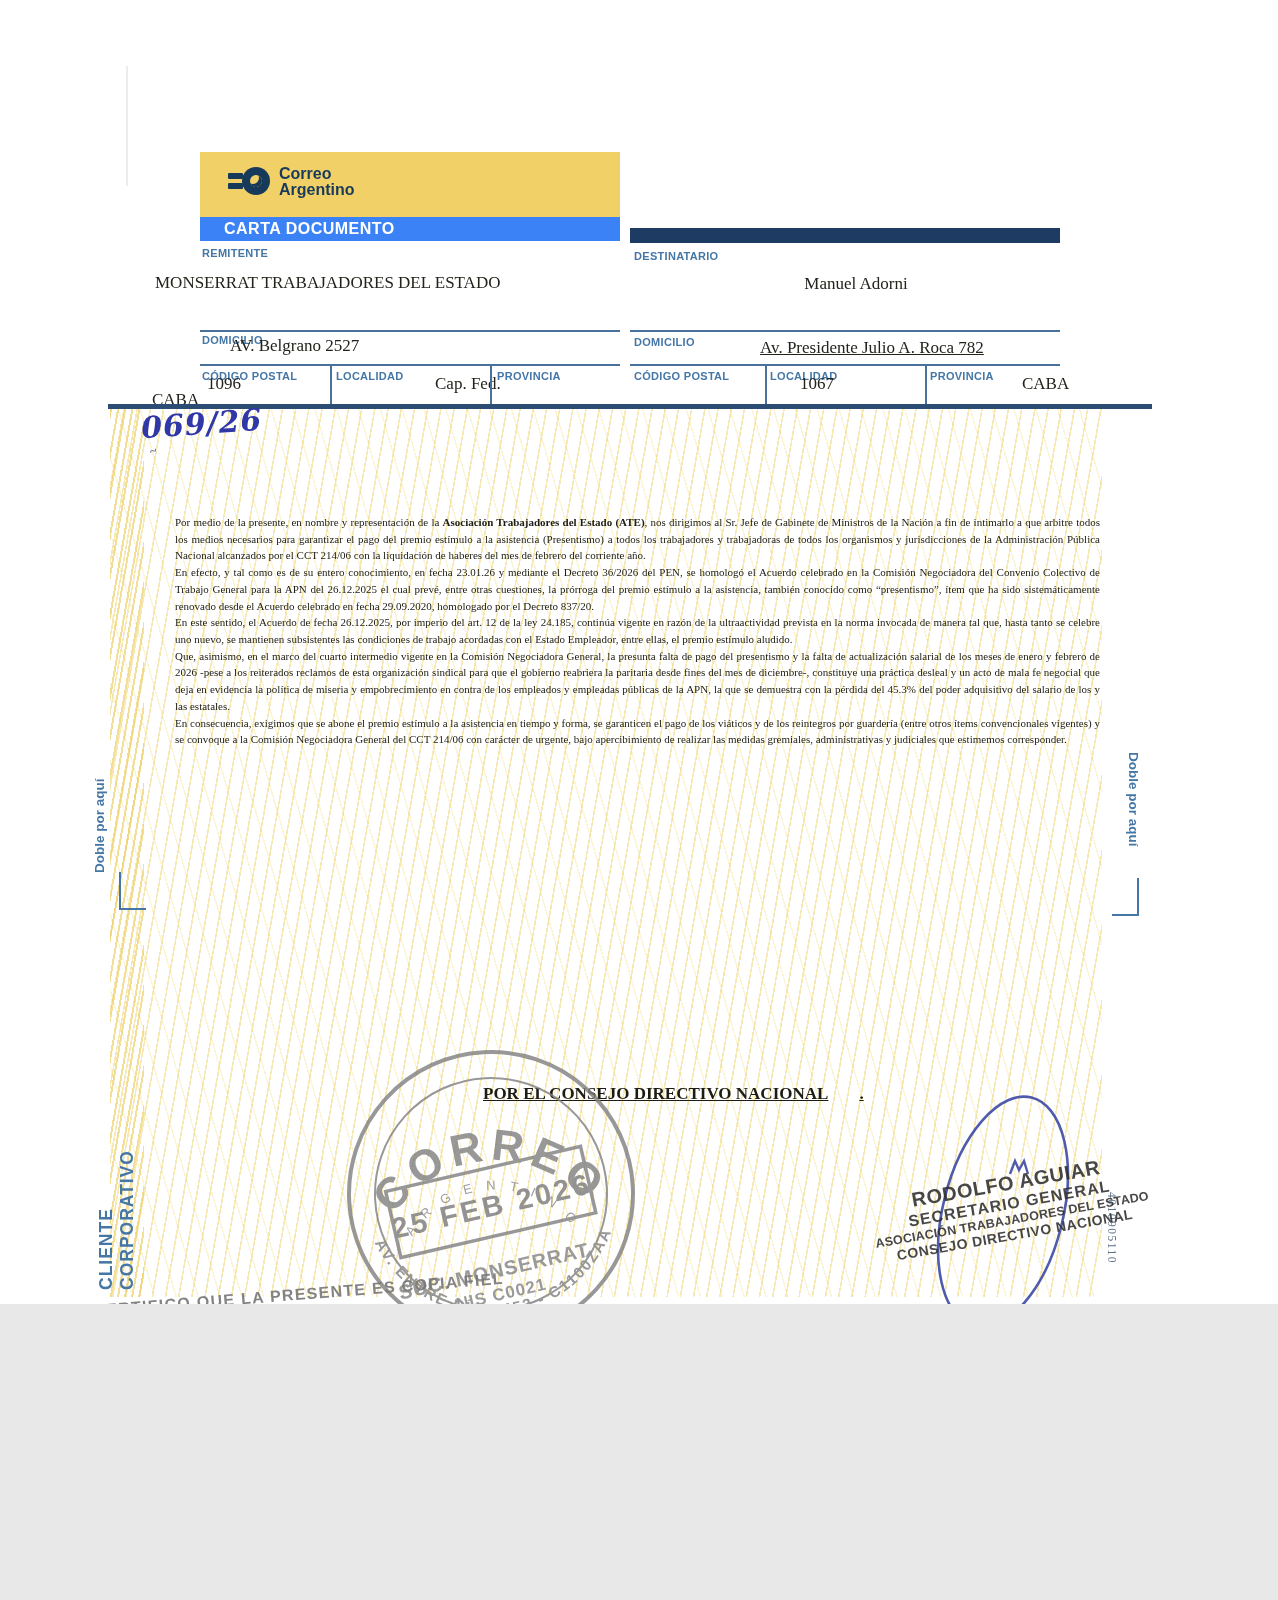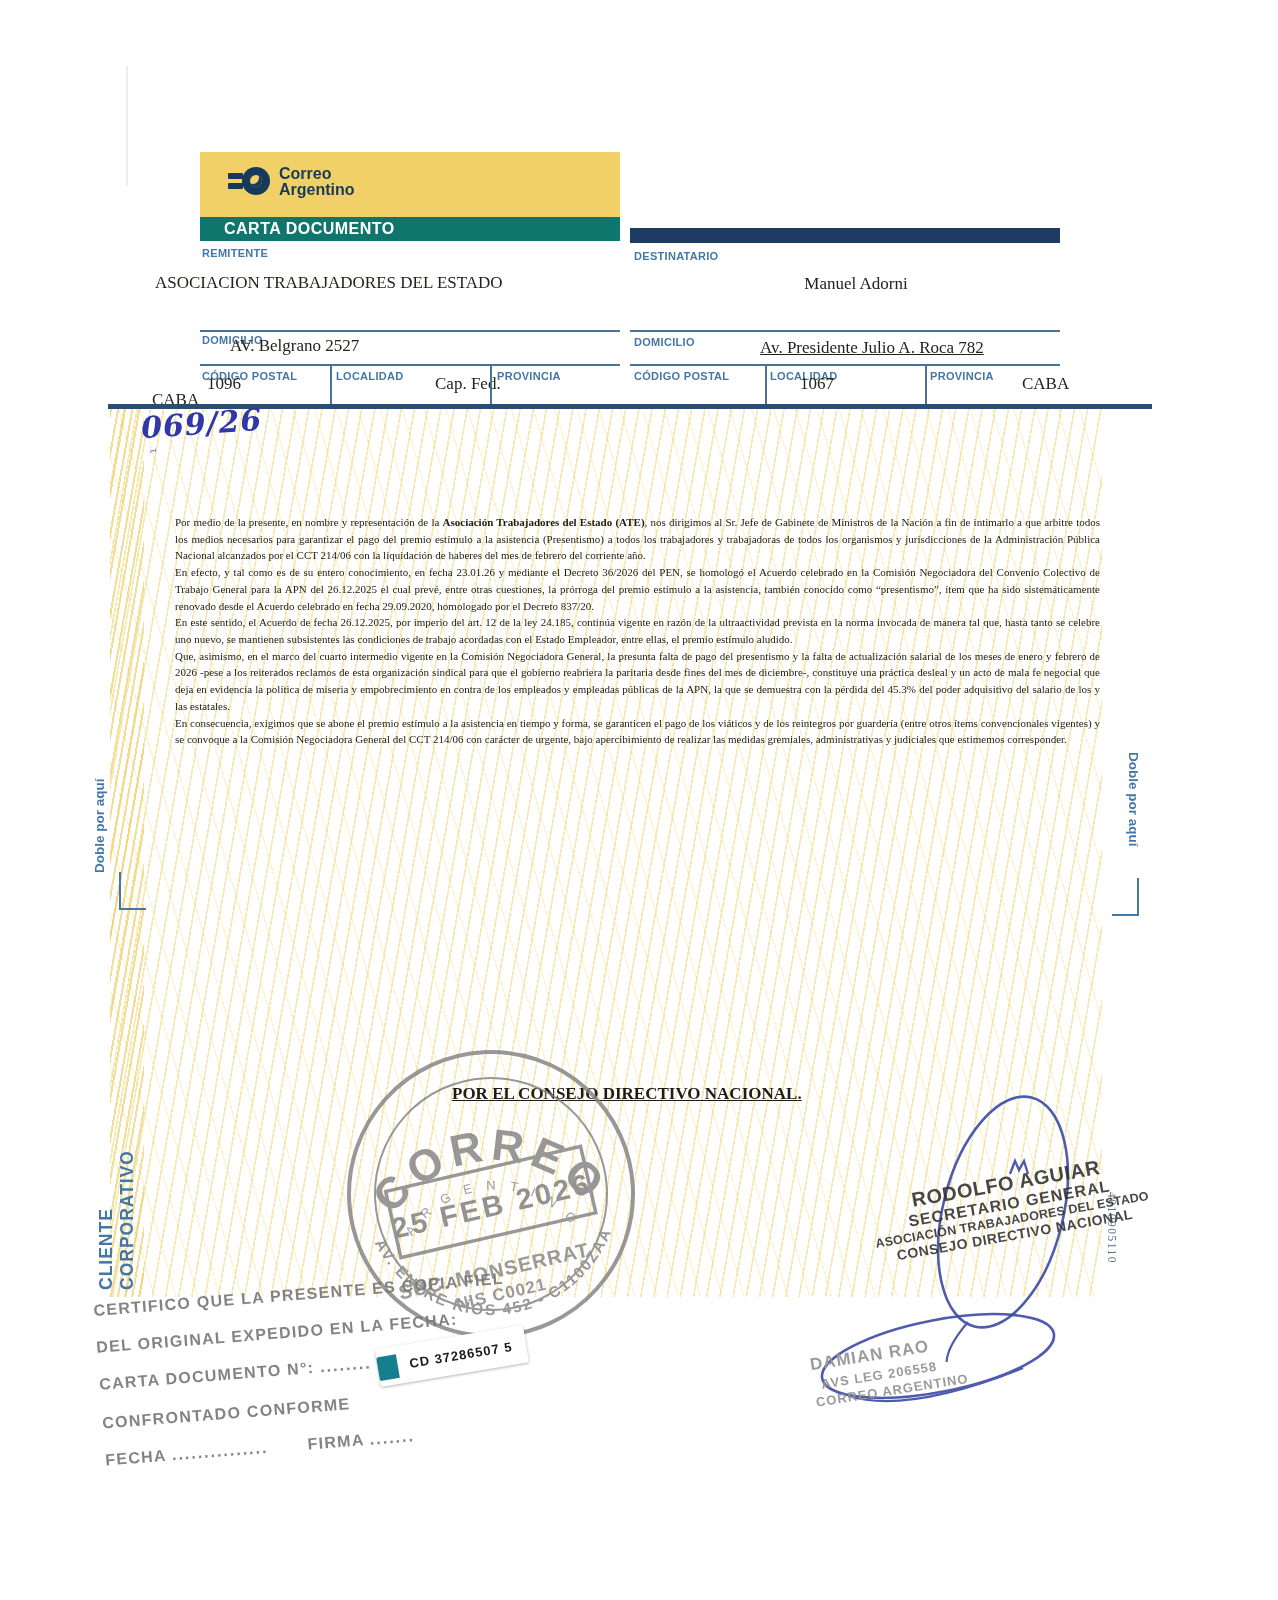--- a/index.html
+++ b/index.html
@@ -1,17 +1,17 @@
 <!DOCTYPE html>
 <html><head>
 <meta charset="utf-8">
 <style>
   html,body{margin:0;padding:0;}
   body{background:#e8e8e8;}
-  .page{position:relative;width:1278px;height:1600px;background:#ffffff;overflow:hidden;
+  .page{position:relative;width:1278px;height:1304px;background:#ffffff;overflow:hidden;
         font-family:"Liberation Serif",serif;color:#1c1c14;}
   .abs{position:absolute;}
 
   
   .pattern{left:110px;top:409px;width:992px;height:888px;
     background:
       repeating-linear-gradient(100deg, rgba(238,211,110,.50) 0 1.6px, rgba(255,255,255,0) 1.6px 13px),
       repeating-linear-gradient(74deg, rgba(244,226,150,.38) 0 1.4px, rgba(255,255,255,0) 1.4px 21px);
   }
   .pattern-left{left:110px;top:409px;width:34px;height:888px;
@@ -20,21 +20,21 @@
   
   .yellow-box{left:200px;top:152px;width:420px;height:65px;background:#f1d167;}
   .logo{position:absolute;left:28px;top:14px;display:flex;align-items:center;gap:9px;}
   .logo-icon{position:relative;width:42px;height:32px;}
   .logo-icon .bar1{position:absolute;left:0;top:7px;width:15px;height:6px;background:#173a5a;border-radius:1px;}
   .logo-icon .bar2{position:absolute;left:0;top:17px;width:15px;height:6px;background:#173a5a;border-radius:1px;}
   .logo-icon .ring{position:absolute;left:14px;top:1px;width:28px;height:28px;border-radius:50%;background:#173a5a;}
   .logo-icon .ring::after{content:"";position:absolute;left:8px;top:8px;width:12px;height:12px;border-radius:50%;
       background:#f1d167;box-shadow:inset -3px -3px 0 #173a5a;}
   .logo-text{font-family:"Liberation Sans",sans-serif;font-weight:bold;font-size:16px;line-height:1.02;color:#173a5a;}
-  .navy-band-l{left:200px;top:217px;width:420px;height:24px;background:#0f766e;color:#fff;
+  .navy-band-l{left:200px;top:217px;width:420px;height:24px;background:#3b82f6;color:#fff;
       font-family:"Liberation Sans",sans-serif;font-weight:bold;font-size:16px;line-height:24px;
       padding-left:24px;box-sizing:border-box;letter-spacing:.5px;}
   .oblea-box{left:630px;top:152px;width:430px;height:58px;background:#fff;border:2px solid #27496f;
       box-sizing:border-box;display:flex;flex-direction:column;justify-content:center;align-items:center;
       font-family:"Liberation Sans",sans-serif;font-size:11.5px;font-weight:bold;color:#7fa8cd;line-height:1.3;}
   .navy-band-r{left:630px;top:228px;width:430px;height:15px;background:#1d3b63;}
 
   .flabel{position:absolute;font-family:"Liberation Sans",sans-serif;font-weight:bold;
       font-size:11px;color:#4577a6;letter-spacing:.3px;}
   .fval{position:absolute;font-size:17px;color:#23231c;}
@@ -55,21 +55,21 @@
   
   .handwrite{left:141px;top:406px;font-family:"DejaVu Serif",serif;font-style:italic;font-weight:bold;
       font-size:30px;color:#3038a8;transform:rotate(-4deg);letter-spacing:1px;}
   .handwrite-mark{left:150px;top:443px;font-size:13px;color:#6b74b0;transform:rotate(-20deg);font-weight:bold;}
 
   
   .dateline{left:580px;top:448px;width:495px;text-align:right;font-size:17px;}
   .bodytext{left:155px;top:514px;width:925px;font-size:11px;line-height:1.52;text-align:justify;margin-left:20px;}
   .bodytext p{margin:0;}
   .sig-line{left:452px;top:1084px;font-size:17px;font-weight:bold;}
-  .sig-line span{text-decoration:underline;}
+  .sig-line span{text-decoration:underline;padding-left:31px;}
 
   
   .postal-stamp{left:338px;top:1044px;width:306px;height:300px;opacity:.82;}
 
   
   .sign-svg{left:818px;top:1082px;width:360px;height:280px;}
   .signatory{left:842px;top:1172px;width:336px;transform:rotate(-10deg);text-align:center;
       font-family:"Liberation Sans",sans-serif;color:rgba(45,45,45,.88);font-weight:bold;}
   .signatory .l1{font-size:20px;letter-spacing:.5px;}
   .signatory .l2{font-size:16px;letter-spacing:1px;}
@@ -116,21 +116,21 @@
       <div class="logo-text">
         <div>Correo</div>
         <div>Argentino</div>
       </div>
     </div>
   </div>
   <div class="abs navy-band-l">CARTA DOCUMENTO</div>
   <div class="abs navy-band-r"></div>
 
   <div class="flabel" style="left:202px;top:247px;">REMITENTE</div>
-  <div class="fval" style="left:155px;top:273px;">ASOCIACION TRABAJADORES DEL ESTADO</div>
+  <div class="fval" style="left:155px;top:273px;">MONSERRAT TRABAJADORES DEL ESTADO</div>
   <div class="hline" style="left:200px;top:330px;width:420px;"></div>
   <div class="flabel" style="left:202px;top:334px;">DOMICILIO</div>
   <div class="fval" style="left:230px;top:336px;">AV. Belgrano 2527</div>
   <div class="hline" style="left:200px;top:364px;width:420px;"></div>
   <div class="flabel" style="left:202px;top:370px;">CÓDIGO POSTAL</div>
   <div class="fval" style="left:207px;top:374px;">1096</div>
   <div class="vline" style="left:330px;top:364px;height:40px;"></div>
   <div class="flabel" style="left:336px;top:370px;">LOCALIDAD</div>
   <div class="fval" style="left:435px;top:374px;">Cap. Fed.</div>
   <div class="vline" style="left:490px;top:364px;height:40px;"></div>

